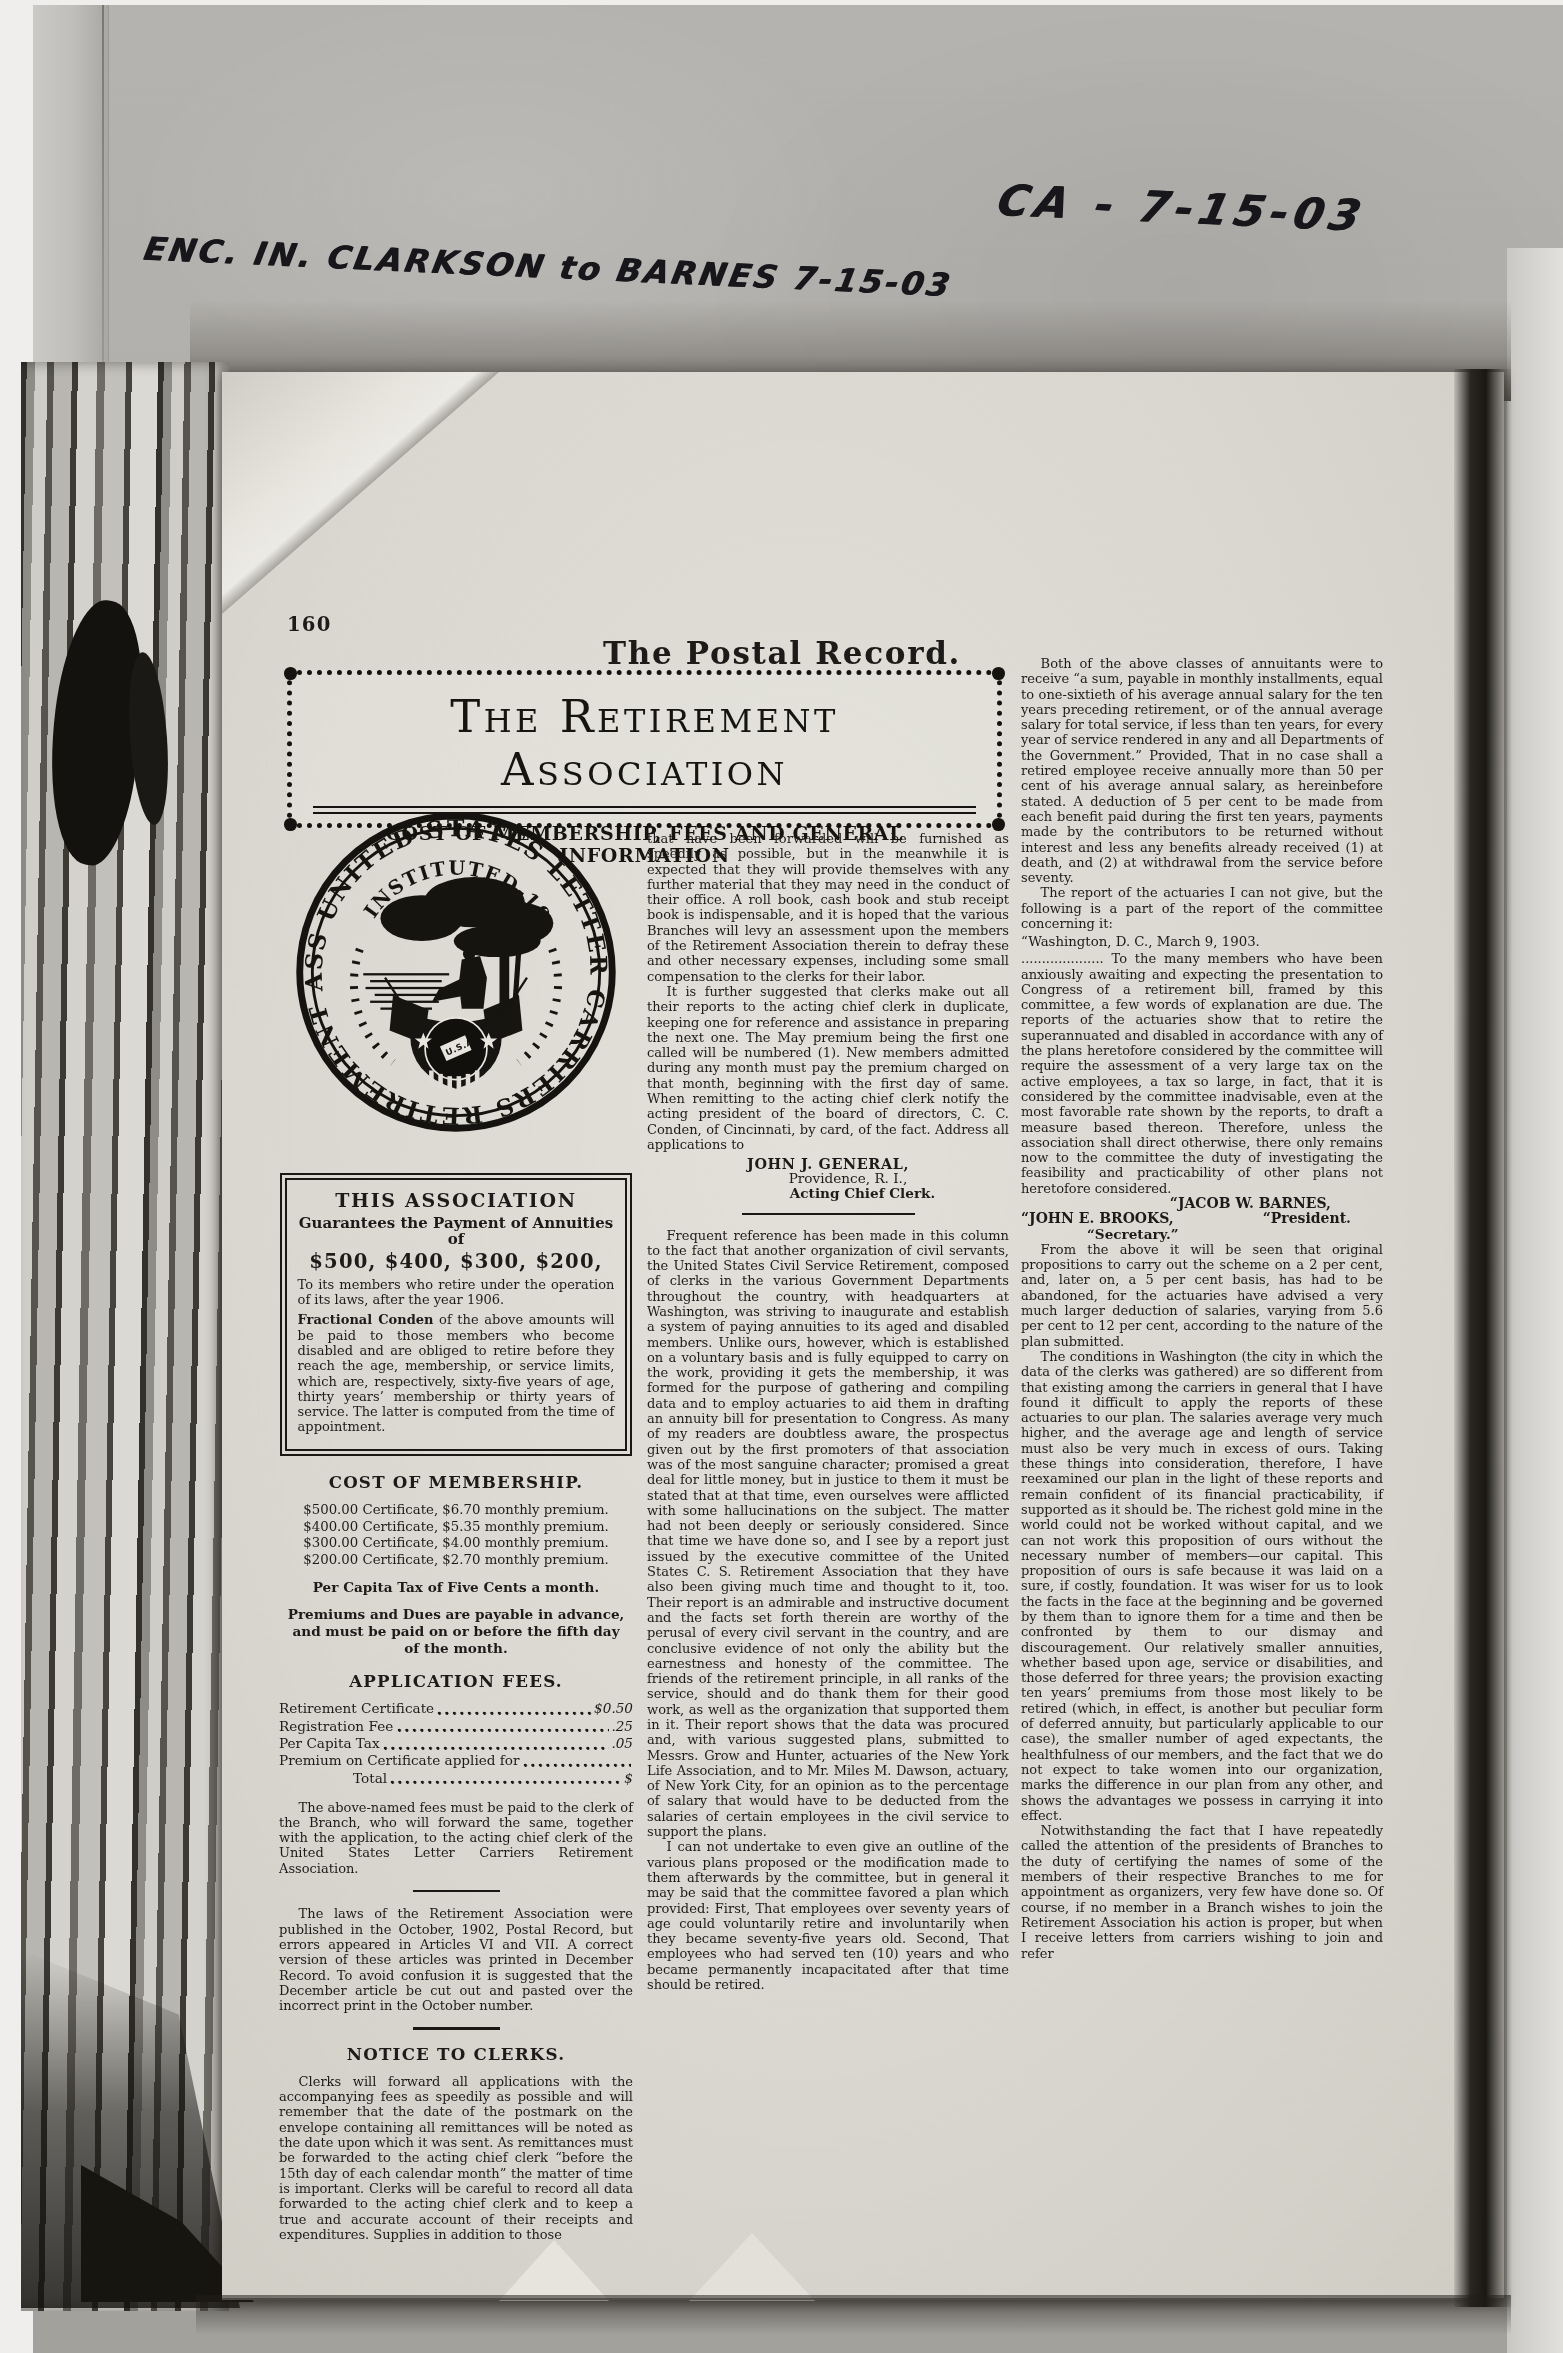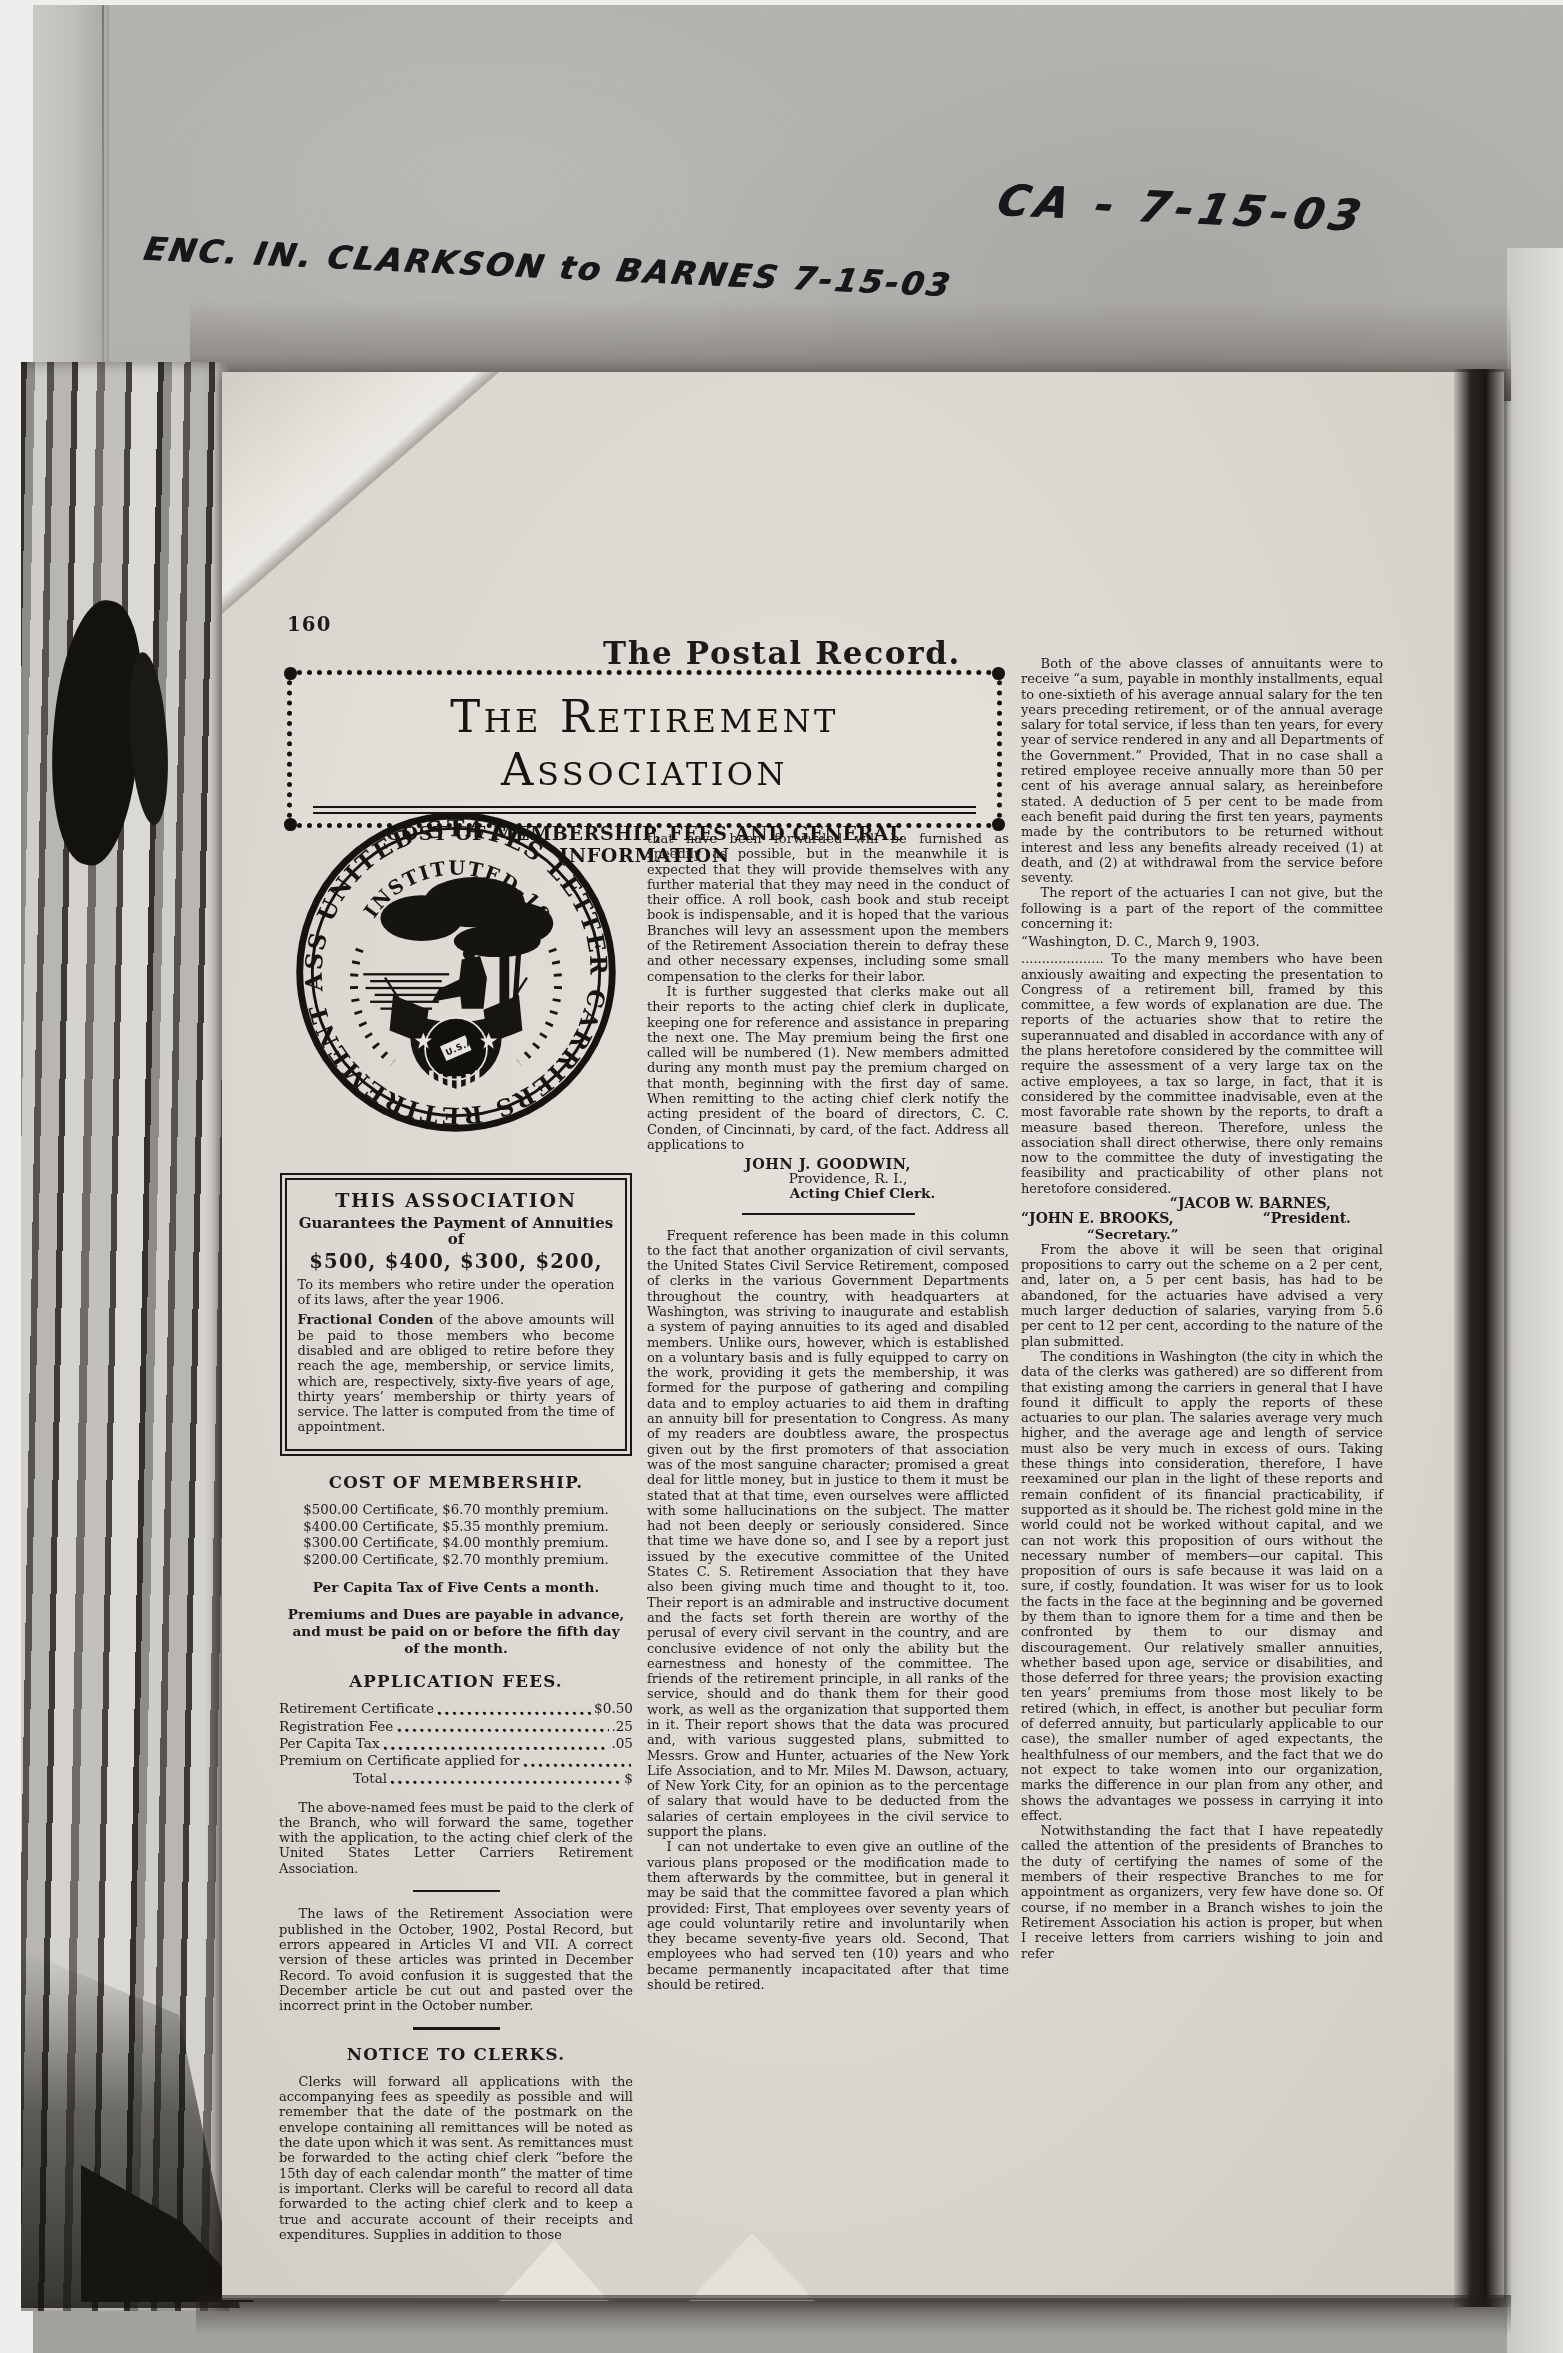--- a/index.html
+++ b/index.html
@@ -88,21 +88,21 @@
   .blead{font-weight:bold;}
 
   .sec-head{text-align:center;font-size:16.7px;font-weight:bold;letter-spacing:1.2px;margin:17.3px 0 11.5px;}
   .prem-line{text-align:center;font-size:13.3px;line-height:16.7px;}
   .bold-center{text-align:center;font-weight:bold;font-size:13.6px;line-height:16.7px;margin:10.4px auto 0;width:96%;}
   .leader{display:flex;align-items:baseline;font-size:13.6px;line-height:17.3px;}
   .leader .lab{white-space:nowrap;}
   .leader .dots{flex:1;margin:0 2.3px;height:14px;align-self:flex-end;
     background-image:radial-gradient(circle at 3.5px 60%, #1a1815 1.4px, transparent 1.8px);
     background-size:7.5px 7px;background-repeat:repeat-x;background-position:0 78%;}
-  .leader .amt{white-space:nowrap;}
+  .leader .amt{white-space:nowrap;font-style:italic;}
   .leader.total .lab{padding-left:74px;}
   .shortrule{width:87px;height:2.3px;background:#1a1815;margin:14px auto;}
   .midrule{width:173px;height:1.7px;background:#1a1815;margin:11.5px auto 12.7px;}
 
   .sig{margin:3.5px 0 2.3px;}
   .sig .l1{text-align:center;font-size:14.4px;font-weight:bold;letter-spacing:0.6px;}
   .sig .l2{text-align:center;padding-left:40px;font-size:13.6px;}
   .sig .l3{text-align:center;padding-left:69px;font-size:13.6px;font-weight:bold;}
   .rsig .r1{text-align:right;padding-right:52px;font-size:14px;font-weight:bold;}
   .rsig .r2{display:flex;justify-content:space-between;padding-right:32px;font-size:14px;font-weight:bold;}
@@ -270,21 +270,21 @@
       <p>The laws of the Retirement Association were published in the October, 1902, Postal Record, but errors appeared in Articles VI and VII. A correct version of these articles was printed in December Record. To avoid confusion it is suggested that the December article be cut out and pasted over the incorrect print in the October number.</p>
       <div class="shortrule"></div>
       <div class="sec-head">NOTICE TO CLERKS.</div>
       <p>Clerks will forward all applications with the accompanying fees as speedily as possible and will remember that the date of the postmark on the envelope containing all remittances will be noted as the date upon which it was sent. As remittances must be forwarded to the acting chief clerk “before the 15th day of each calendar month” the matter of time is important. Clerks will be careful to record all data forwarded to the acting chief clerk and to keep a true and accurate account of their receipts and expenditures. Supplies in addition to those</p>
     </div>
 
     <div class="col col-mid">
       <p class="noindent">that have been forwarded will be furnished as speedily as possible, but in the meanwhile it is expected that they will provide themselves with any further material that they may need in the conduct of their office. A roll book, cash book and stub receipt book is indispensable, and it is hoped that the various Branches will levy an assessment upon the members of the Retirement Association therein to defray these and other necessary expenses, including some small compensation to the clerks for their labor.</p>
       <p>It is further suggested that clerks make out all their reports to the acting chief clerk in duplicate, keeping one for reference and assistance in preparing the next one. The May premium being the first one called will be numbered (1). New members admitted during any month must pay the premium charged on that month, beginning with the first day of same. When remitting to the acting chief clerk notify the acting president of the board of directors, C. C. Conden, of Cincinnati, by card, of the fact. Address all applications to</p>
       <div class="sig">
-        <div class="l1">JOHN J. GOODWIN,</div>
+        <div class="l1">JOHN J. GENERAL,</div>
         <div class="l2">Providence, R. I.,</div>
         <div class="l3">Acting Chief Clerk.</div>
       </div>
       <div class="midrule"></div>
       <p>Frequent reference has been made in this column to the fact that another organization of civil servants, the United States Civil Service Retirement, composed of clerks in the various Government Departments throughout the country, with headquarters at Washington, was striving to inaugurate and establish a system of paying annuities to its aged and disabled members. Unlike ours, however, which is established on a voluntary basis and is fully equipped to carry on the work, providing it gets the membership, it was formed for the purpose of gathering and compiling data and to employ actuaries to aid them in drafting an annuity bill for presentation to Congress. As many of my readers are doubtless aware, the prospectus given out by the first promoters of that association was of the most sanguine character; promised a great deal for little money, but in justice to them it must be stated that at that time, even ourselves were afflicted with some hallucinations on the subject. The matter had not been deeply or seriously considered. Since that time we have done so, and I see by a report just issued by the executive committee of the United States C. S. Retirement Association that they have also been giving much time and thought to it, too. Their report is an admirable and instructive document and the facts set forth therein are worthy of the perusal of every civil servant in the country, and are conclusive evidence of not only the ability but the earnestness and honesty of the committee. The friends of the retirement principle, in all ranks of the service, should and do thank them for their good work, as well as the organization that supported them in it. Their report shows that the data was procured and, with various suggested plans, submitted to Messrs. Grow and Hunter, actuaries of the New York Life Association, and to Mr. Miles M. Dawson, actuary, of New York City, for an opinion as to the percentage of salary that would have to be deducted from the salaries of certain employees in the civil service to support the plans.</p>
       <p>I can not undertake to even give an outline of the various plans proposed or the modification made to them afterwards by the committee, but in general it may be said that the committee favored a plan which provided: First, That employees over seventy years of age could voluntarily retire and involuntarily when they became seventy-five years old. Second, That employees who had served ten (10) years and who became permanently incapacitated after that time should be retired.</p>
     </div>
 
     <div class="col col-right">
       <p>Both of the above classes of annuitants were to receive “a sum, payable in monthly installments, equal to one-sixtieth of his average annual salary for the ten years preceding retirement, or of the annual average salary for total service, if less than ten years, for every year of service rendered in any and all Departments of the Government.” Provided, That in no case shall a retired employee receive annually more than 50 per cent of his average annual salary, as hereinbefore stated. A deduction of 5 per cent to be made from each benefit paid during the first ten years, payments made by the contributors to be returned without interest and less any benefits already received (1) at death, and (2) at withdrawal from the service before seventy.</p>

